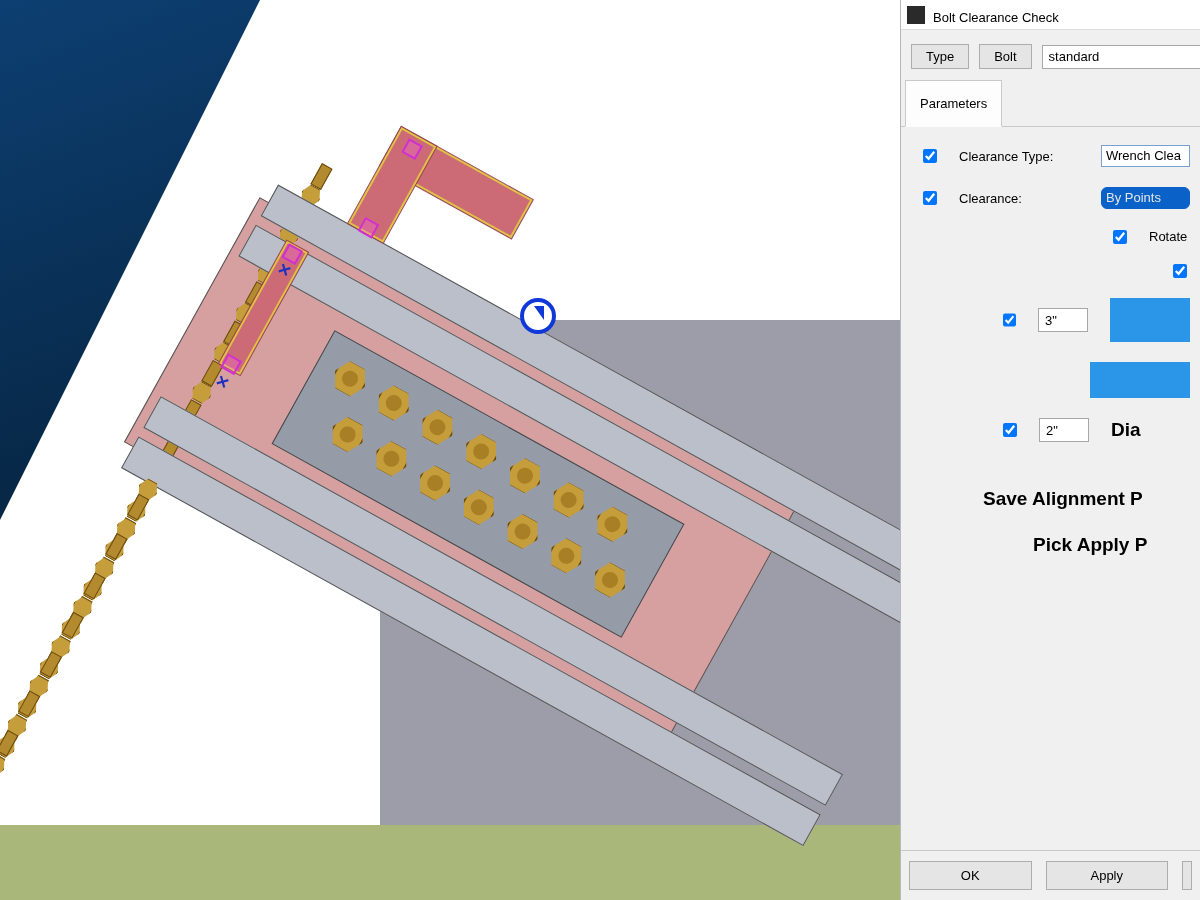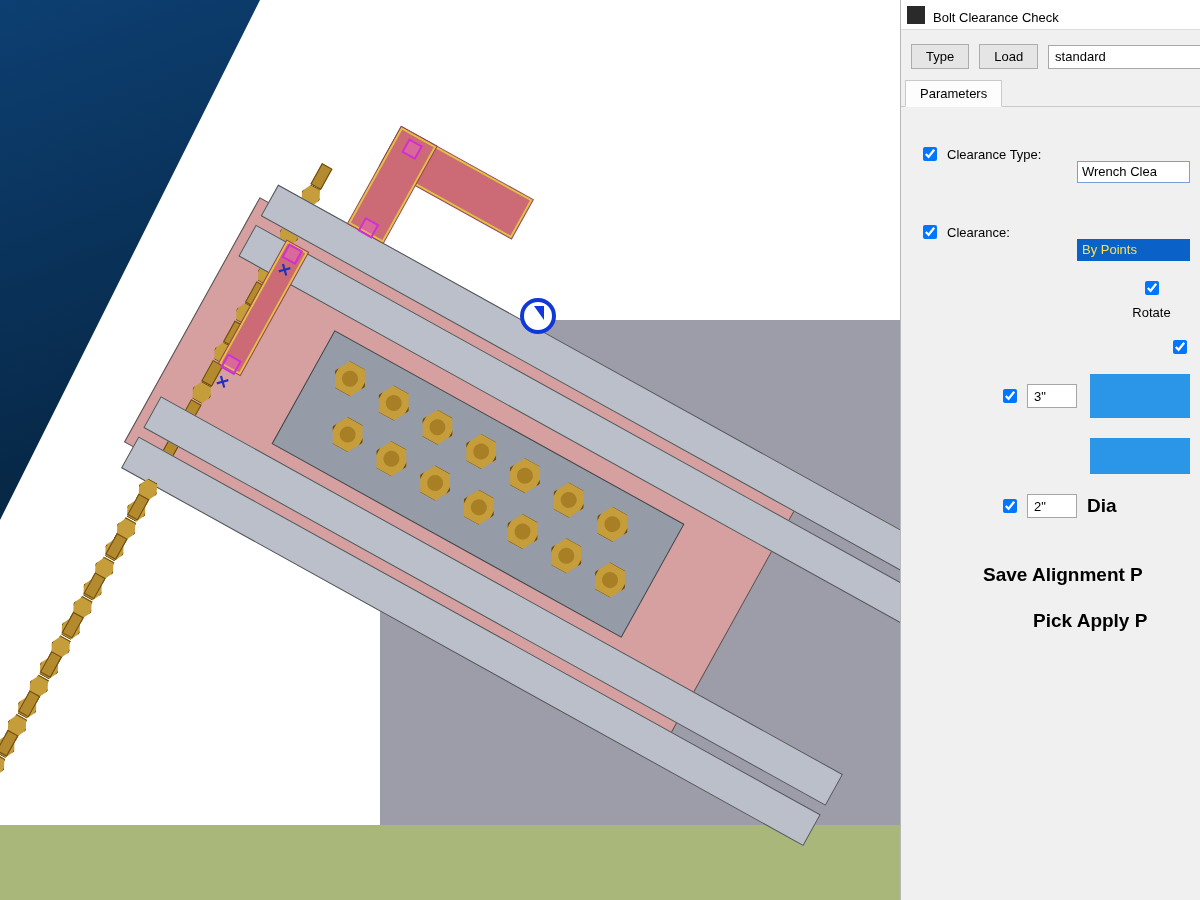--- a/index.html
+++ b/index.html
@@ -117,35 +117,35 @@
   }
   .text-input {
     border: 1px solid #a7a7a7; background: #fff; padding: 3px 6px; font-size: 13px;
     height: 24px;
   }
   .toolbar .text-input { flex: 1; }
 
   .tabs { padding: 0 4px; }
   .tab {
     display: inline-block; background: #fdfdfd; border: 1px solid #c9c9c9; border-bottom: 1px solid #fdfdfd;
-    padding: 5px 14px; font-size: 13px; position: relative; top: 1px;
+    padding: 15px 14px; font-size: 13px; position: relative; top: 1px;
   }
   .tab-body {
     background: #fdfdfd00; border-top: 1px solid #c9c9c9; padding: 18px 10px 10px 22px;
     flex: 1; overflow: hidden;
   }
-  .row { display: flex; align-items: center; gap: 10px; margin-bottom: 20px; }
+  .row { display: flex; align-items: center; gap: 22px; margin-bottom: 20px; }
   .row .lbl { flex: 0 0 120px; }
   .chk { width: 14px; height: 14px; }
   .combo {
     border: 1px solid #7a9fd4; background: #fff; padding: 2px 4px; height: 22px; font-size: 13px;
-    flex: 1; overflow: hidden; white-space: nowrap; margin-top: 36px;
-  }
-  .combo.sel { background: #0a62c8; color: #fde047; border-color: #0a62c8; }
-  .row.indent1 { padding-left: 190px; flex-direction: column; }
+    flex: 1; overflow: hidden; white-space: nowrap;
+  }
+  .combo.sel { background: #0a62c8; color: #e5e5e5; border-color: #0a62c8; border-radius: 6px; }
+  .row.indent1 { padding-left: 190px; }
   .row.indent2 { padding-left: 80px; }
   .num-input { width: 50px; }
   .blue-swatch { width: 100px; height: 44px; background: #2b95e8; margin-left: auto; }
 
   .big-label { font-size: 19px; font-weight: 700; white-space: nowrap; overflow: hidden; }
 
   .footer {
     border-top: 1px solid #c9c9c9; padding: 10px 8px; display: flex; gap: 14px;
     background: #f0f0f0;
   }
@@ -211,21 +211,21 @@
 </div>
 
 <div class="dialog">
   <div class="titlebar">
     <div class="title-icon"></div>
     <div class="title-text">Bolt Clearance Check</div>
   </div>
 
   <div class="toolbar">
     <button class="btn">Type</button>
-    <button class="btn">Load</button>
+    <button class="btn">Bolt</button>
     <input class="text-input" value="standard" style="">
   </div>
 
   <div class="tabs">
     <div class="tab">Parameters</div>
   </div>
 
   <div class="tab-body">
 
     <div class="row">
@@ -265,13 +265,18 @@
       <input class="text-input num-input" value="2&quot;" style="">
       <span class="big-label">Dia</span>
     </div>
 
     <div style="height:26px"></div>
     <div class="big-label" style="padding-left:60px">Save Alignment P</div>
     <div style="height:24px"></div>
     <div class="big-label" style="padding-left:110px">Pick Apply P</div>
   </div>
 
+  <div class="footer">
+    <button class="btn">OK</button>
+    <button class="btn">Apply</button>
+    <button class="btn" style="flex:0 0 10px; padding:6px 4px;"></button>
+  </div>
 </div>
 
 </body></html>

